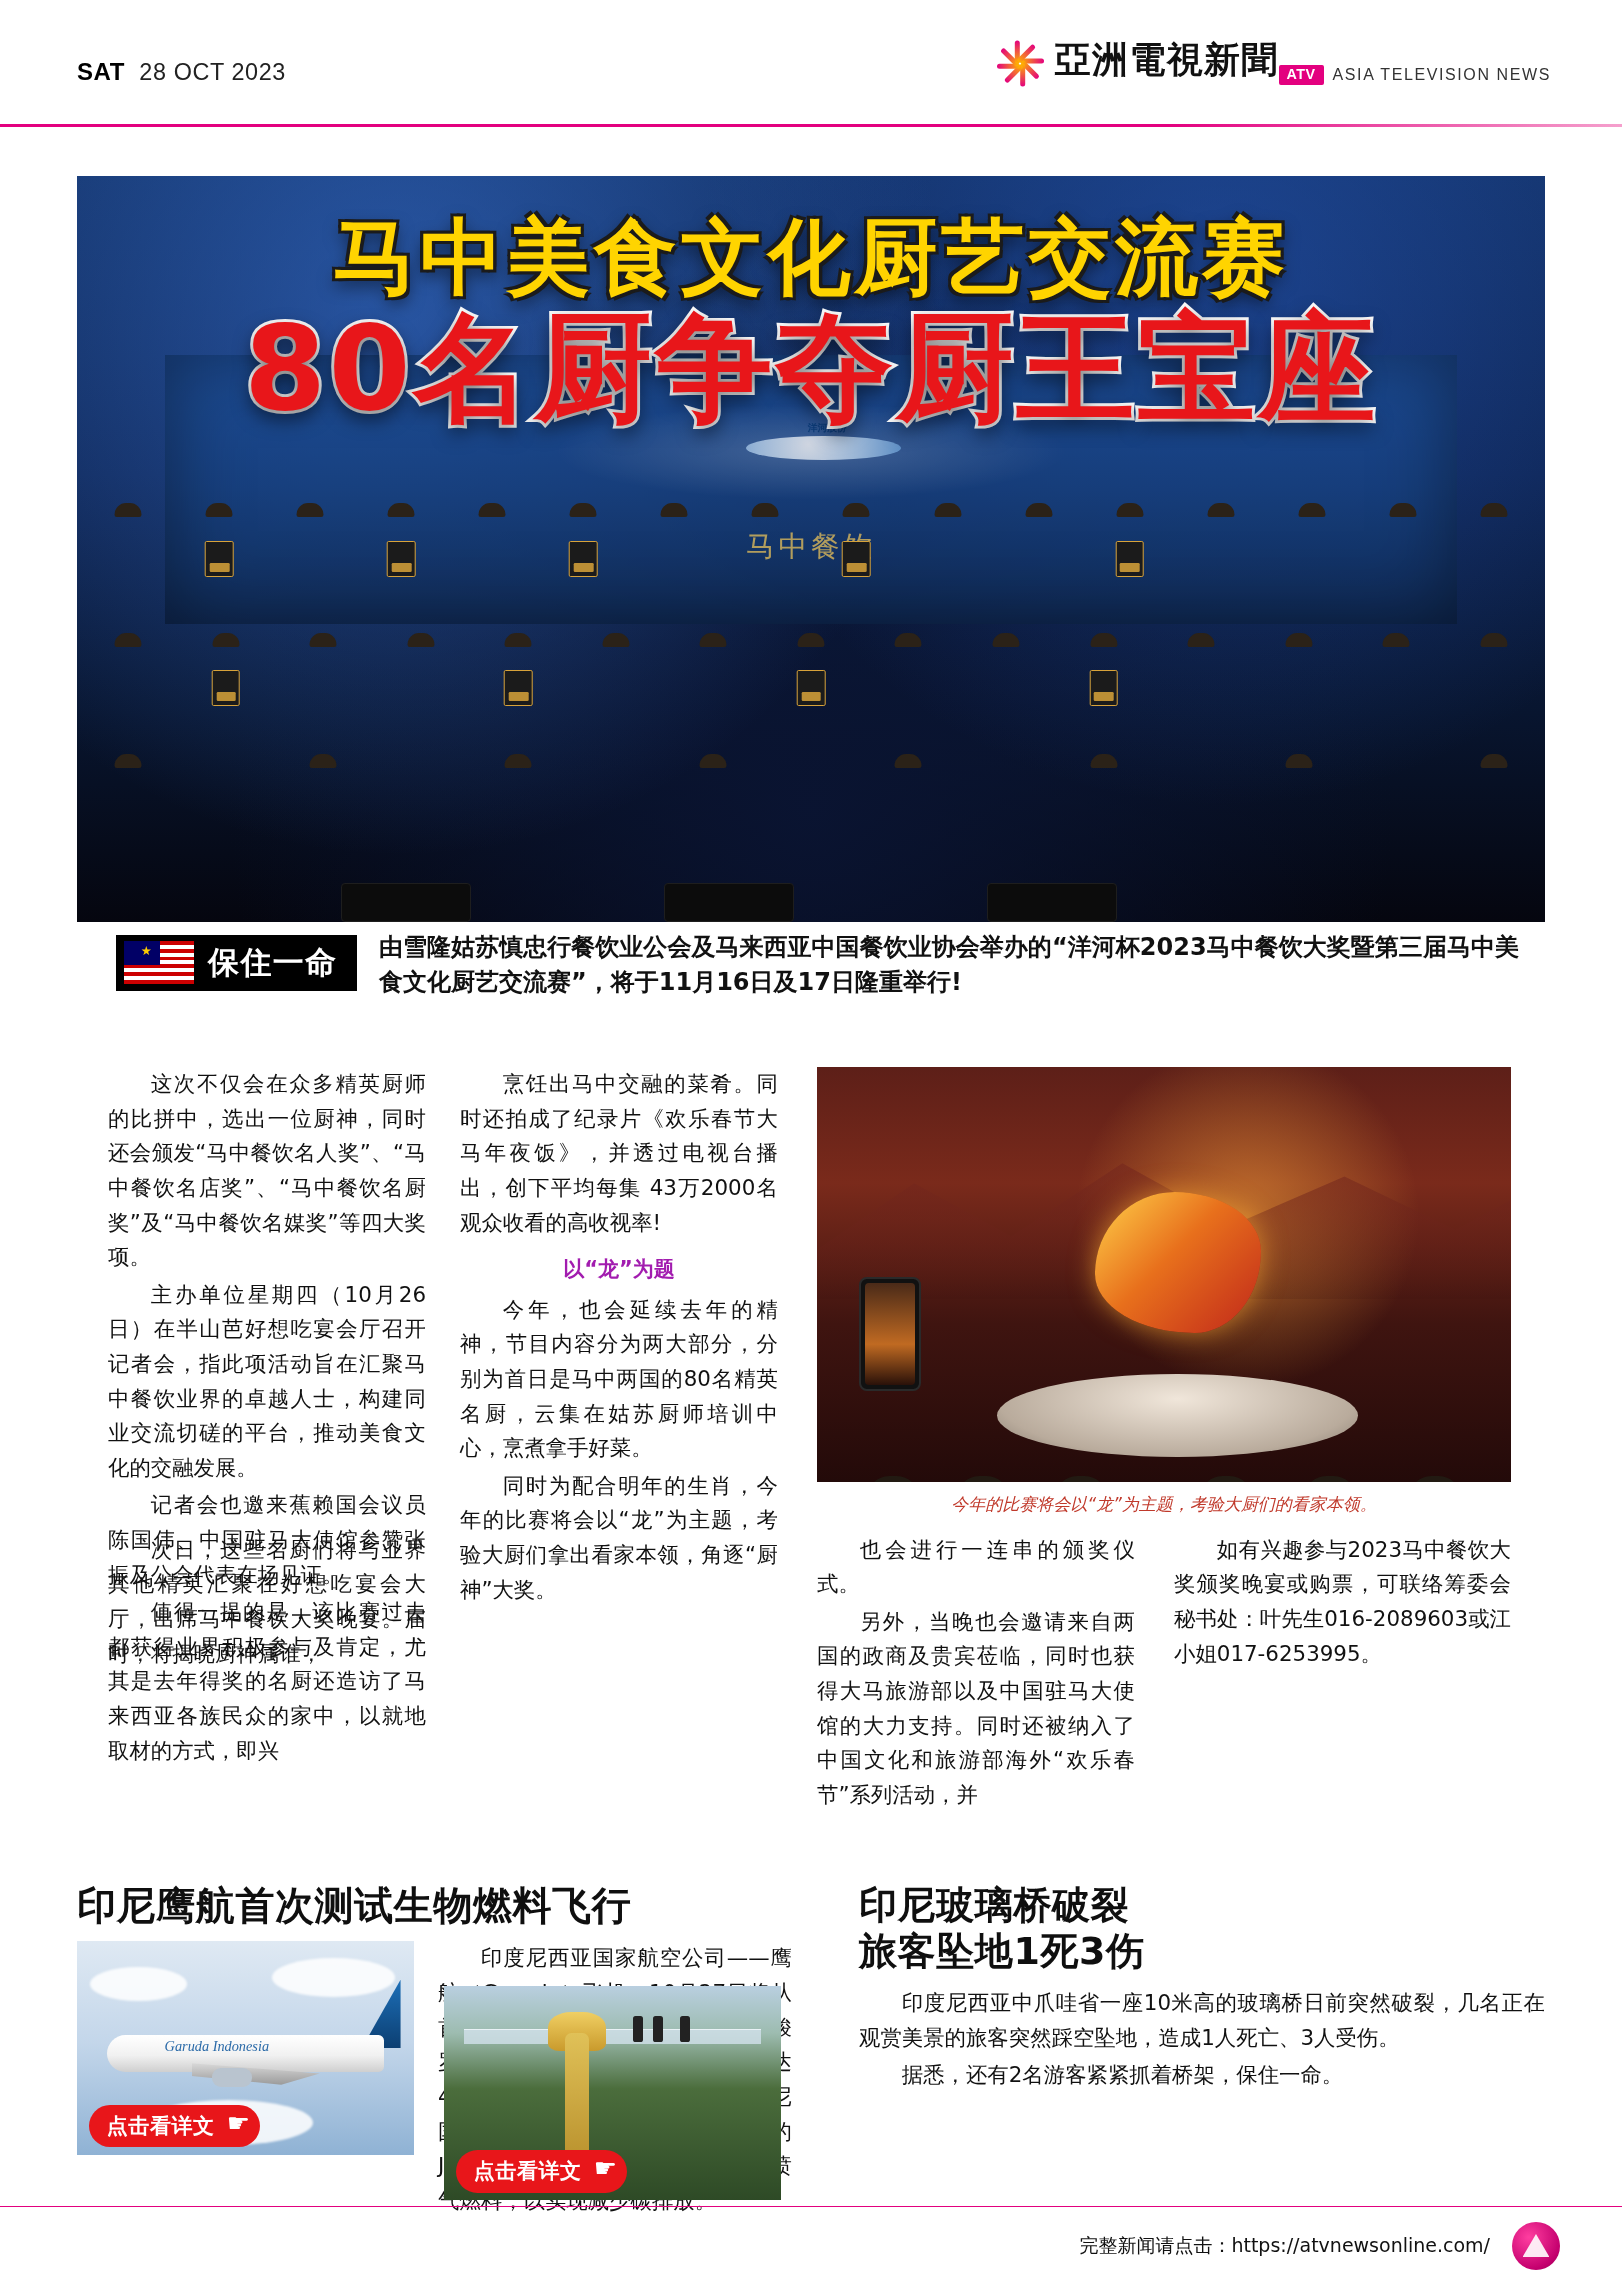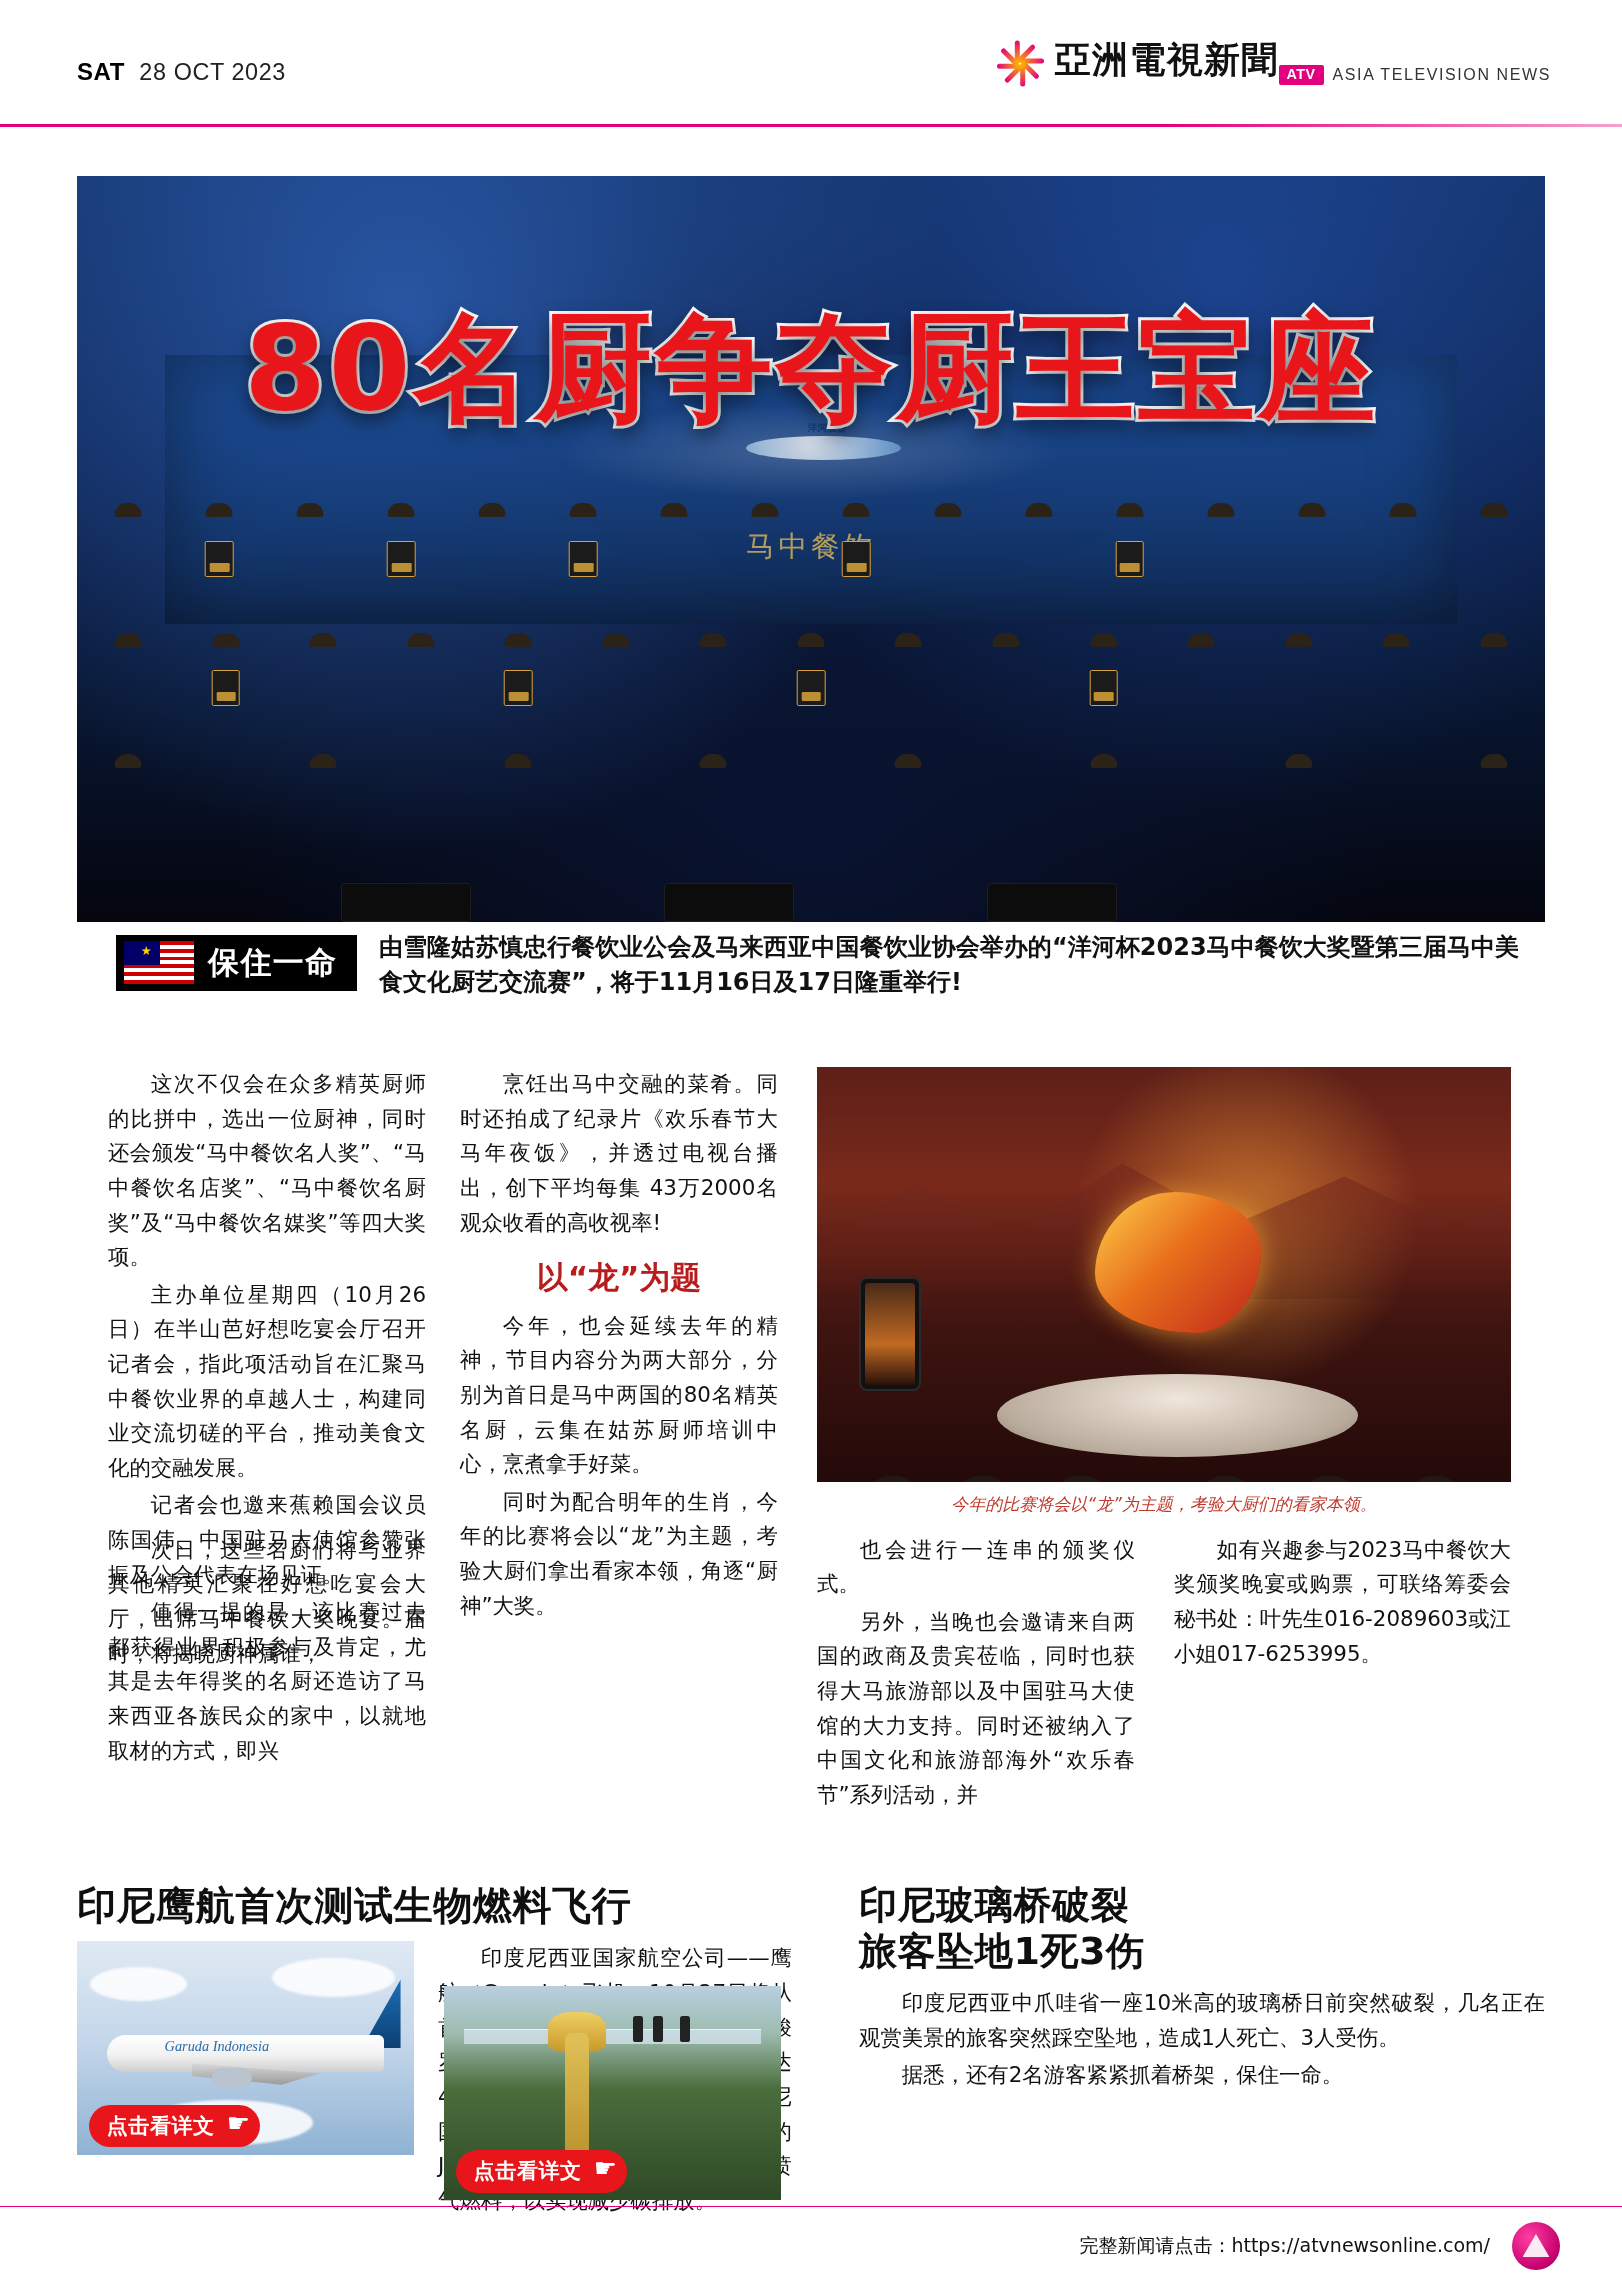--- a/index.html
+++ b/index.html
@@ -206,22 +206,22 @@
   
   .body-wrap {
     position: absolute; left: 77px; top: 1067px; width: 1468px;
   }
   .col-text {
     font-family: "DejaVu Sans", "Liberation Sans", sans-serif;
     font-size: 21.4px; line-height: 1.62; color: #111; text-align: justify;
   }
   .col-text p { text-indent: 2em; margin-bottom: 2.6px; }
   .sub-head {
-    text-align: center; color: #b91c1c; font-weight: bold;
-    font-size: 31px; margin: 11.7px 0 6.5px;
+    text-align: center; color: #a21caf; font-weight: bold;
+    font-size: 21px; margin: 11.7px 0 6.5px;
     font-family: "DejaVu Sans", "Liberation Sans", sans-serif;
   }
 
   .row1 { position: relative; height: 454px; }
   .c1 { position: absolute; left: 31px; top: 0; width: 318px; }
   .c2 { position: absolute; left: 383px; top: 0; width: 318px; }
   .photo2 {
     position: absolute; left: 740px; top: 0; width: 694px; height: 415px;
     background: #2a0d10; overflow: hidden;
   }
@@ -492,20 +492,21 @@
         <span class="person navy"><span class="head"></span><span class="body"></span></span>
         <span class="person navy"><span class="head"></span><span class="body"></span></span>
         <span class="person navy"><span class="head"></span><span class="body"></span></span>
         <span class="person navy"><span class="head"></span><span class="body"></span></span>
       </div>
       <span class="monitor" style="left:18%;"></span>
       <span class="monitor" style="left:40%;"></span>
       <span class="monitor" style="left:62%;"></span>
     </div>
 
+    <div class="hero-title-1">马中美食文化厨艺交流赛</div>
     <div class="hero-title-2">80名厨争夺厨王宝座</div>
   </div>
 
   <div class="capbar">
     <div class="flag-box">
       <span class="flag-img"></span>
       <span class="flag-label">保住一命</span>
     </div>
     <div class="capbar-text">由雪隆姑苏慎忠行餐饮业公会及马来西亚中国餐饮业协会举办的“洋河杯2023马中餐饮大奖暨第三届马中美食文化厨艺交流赛”，将于11月16日及17日隆重举行!</div>
   </div>

